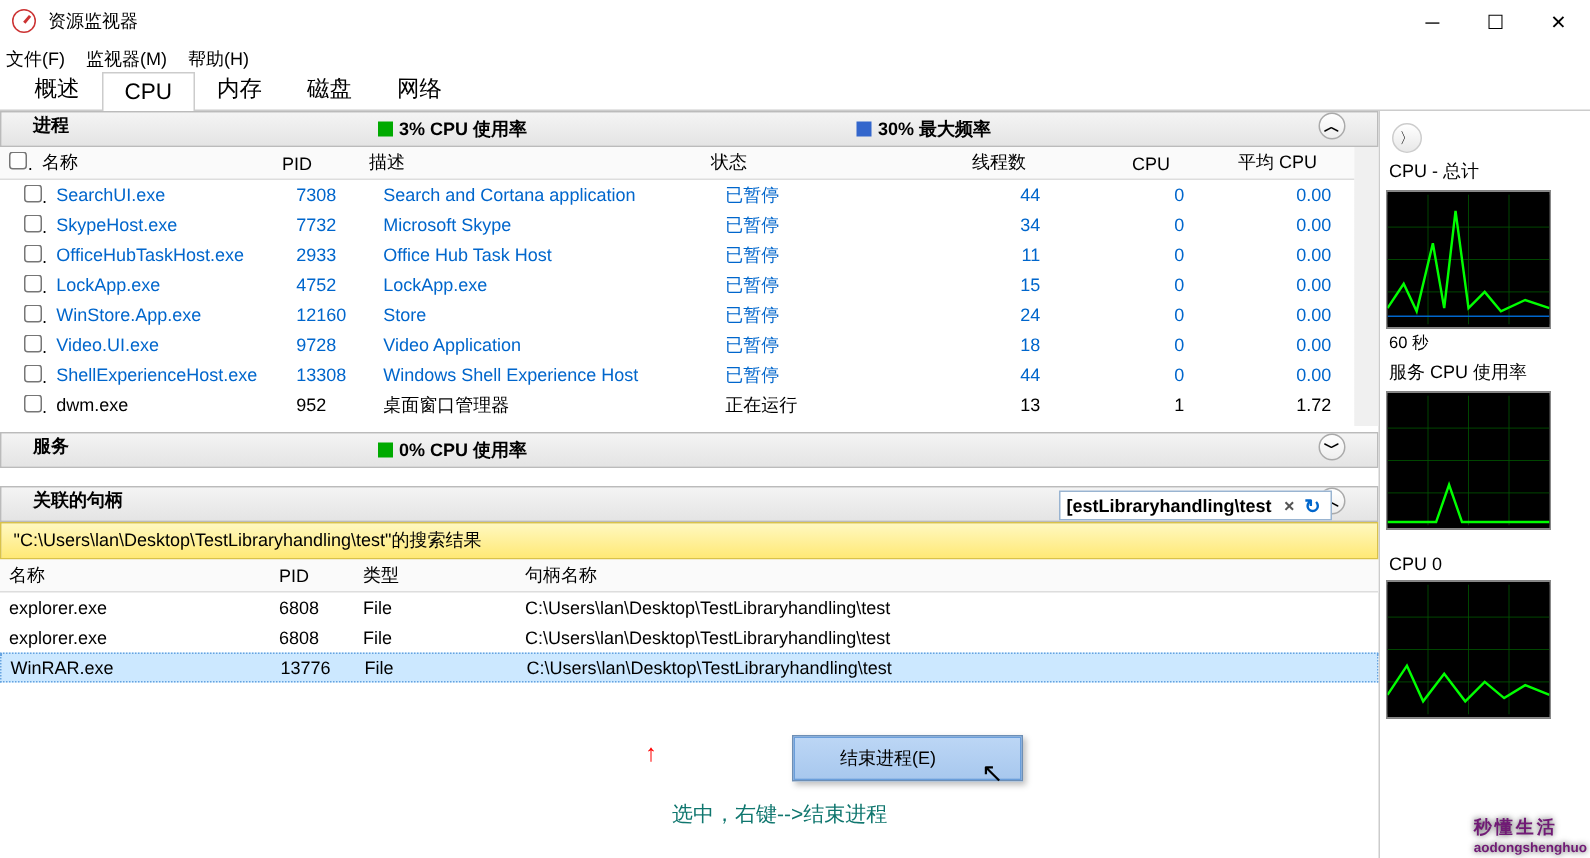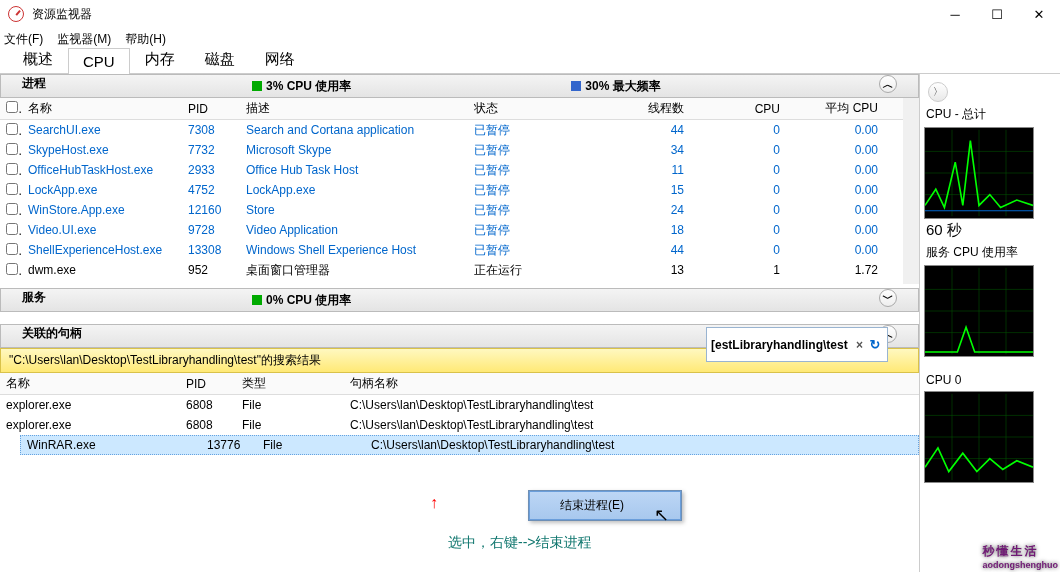--- a/index.html
+++ b/index.html
@@ -18,49 +18,49 @@
 .main { display: flex; height: calc(572px - 28px - 22px - 24px); }
 .left { width: 920px; border-right: 1px solid #ccc; overflow: hidden; position: relative; }
 .right { flex: 1; padding: 4px; overflow: hidden; position: relative;}
 .right .navbtn { width: 20px; height: 20px; border: 1px solid #ccc; border-radius: 50%; display: flex; align-items: center; justify-content: center; margin: 4px; font-size: 10px; background: linear-gradient(#fff,#e8e8e8); }
 .section-header { height: 24px; background: linear-gradient(#f4f4f4,#e4e4e4); border: 1px solid #bbb; display: flex; padding: 0 21px; font-weight: bold; font-size: 14px; position: relative; }
 .section-header .metric { font-weight: bold; font-size: 12px; display: inline-flex; align-items: center; gap: 4px; }
 .section-header .sq { width: 10px; height: 10px; display: inline-block; }
 .section-header .collapse { margin-left: auto; width: 18px; height: 18px; border: 1px solid #aaa; border-radius: 50%; display: flex; align-items: center; justify-content: center; font-size: 11px; background: linear-gradient(#fff,#eee); }
 .grid-head { display: flex; height: 22px; align-items: center; border-bottom: 1px solid #ddd; background: #fafafa; }
 .grid-head > div, .grid-row > div { padding: 0 6px; overflow: hidden; white-space: nowrap; text-overflow: ellipsis; }
-.grid-row { display: flex; height: 20px; align-items: center; }
+.grid-row { display: flex; height: 20px; align-items: center; justify-content: center; }
 .grid-row.link { color: #0066cc; }
-.grid-row.selected { background: #cce8ff; border: 1px dotted #66a3e0; margin-left: 20px; }
+.grid-row.selected { background: #cce8ff; border: 1px dotted #66a3e0; }
 .col-chk { width: 22px; }
 .col-name { width: 160px; }
 .col-pid { width: 58px; text-align: left; }
 .col-desc { width: 228px; }
 .col-status { width: 94px; }
 .col-threads { width: 128px; text-align: right; }
 .col-cpu { width: 96px; text-align: right; }
 .col-avg { width: 98px; text-align: right; }
 .col-type { width: 108px; }
 .col-handle { flex: 1; }
 .col-hname { width: 180px; }
 .col-hpid { width: 56px; }
 .scroll { border-right: 16px solid #f0f0f0; position: relative; }
 .scroll::after { content:""; position:absolute; right:-16px; top:0; width:16px; height:100%; background: linear-gradient(#f0f0f0,#f0f0f0); }
-.searchbar { position: absolute; right: 30px; top: 2px; height: 35px; width: 182px; border: 1px solid #99b4d1; background: #fff; display: flex; align-items: center; padding: 0 4px; font-size: 12px; }
+.searchbar { position: absolute; right: 30px; top: 2px; height: 20px; width: 182px; border: 1px solid #99b4d1; background: #fff; display: flex; align-items: center; padding: 0 4px; font-size: 12px; }
 .searchbar .x { color: #555; margin-left: auto; cursor:pointer; padding: 0 2px;}
 .searchbar .ref { width: 16px; height: 16px; margin-left: 2px; display: inline-flex; align-items:center; justify-content:center; color:#0066cc; font-size: 13px;}
 .yellowbar { background: linear-gradient(#fff8c0, #ffe976); border: 1px solid #d9c24a; padding: 3px 8px; font-size: 12px; }
 .ctxmenu { position: absolute; left: 528px; top: 416px; width: 154px; background: linear-gradient(#e8f0fb,#d0e0f5); border: 1px solid #6e8fb5; box-shadow: 2px 2px 4px rgba(0,0,0,.25); z-index: 10; }
 .ctxmenu .item { padding: 5px 30px; font-size: 12px; border: 1px solid transparent; }
 .cursor { position: absolute; left: 654px; top: 430px; font-size: 18px; z-index: 11; color: #000; }
 .redarrow { position: absolute; left: 430px; top: 420px; color: #f00; font-size: 16px; z-index: 5; }
 .redtext { position: absolute; left: 448px; top: 460px; color: #0f766e; font-size: 14px; z-index: 5; }
 .chart-box { border: 1px solid #888; background: #000; width: 110px; height: 92px; margin-bottom: 2px; }
 .chart-label { font-size: 12px; margin: 2px 0 4px 2px; }
-.chart-sublabel { font-size: 15px; margin: 0 0 4px 2px; }
+.chart-sublabel { font-size: 11px; margin: 0 0 4px 2px; }
 .watermark { position: absolute; right: 2px; bottom: 2px; color: #701a75; font-size: 18px; font-weight: bold; text-shadow: 0 0 4px rgba(0,0,0,.7); letter-spacing: 2px; }
 .watermark small { display:block; font-size:9px; letter-spacing:0; }
 input[type=checkbox] { width: 12px; height: 12px; }
 svg.spark { width: 100%; height: 100%; }
 </style>
 </head>
 <body>
 
 <div class="titlebar">
   <span class="logo"></span>

